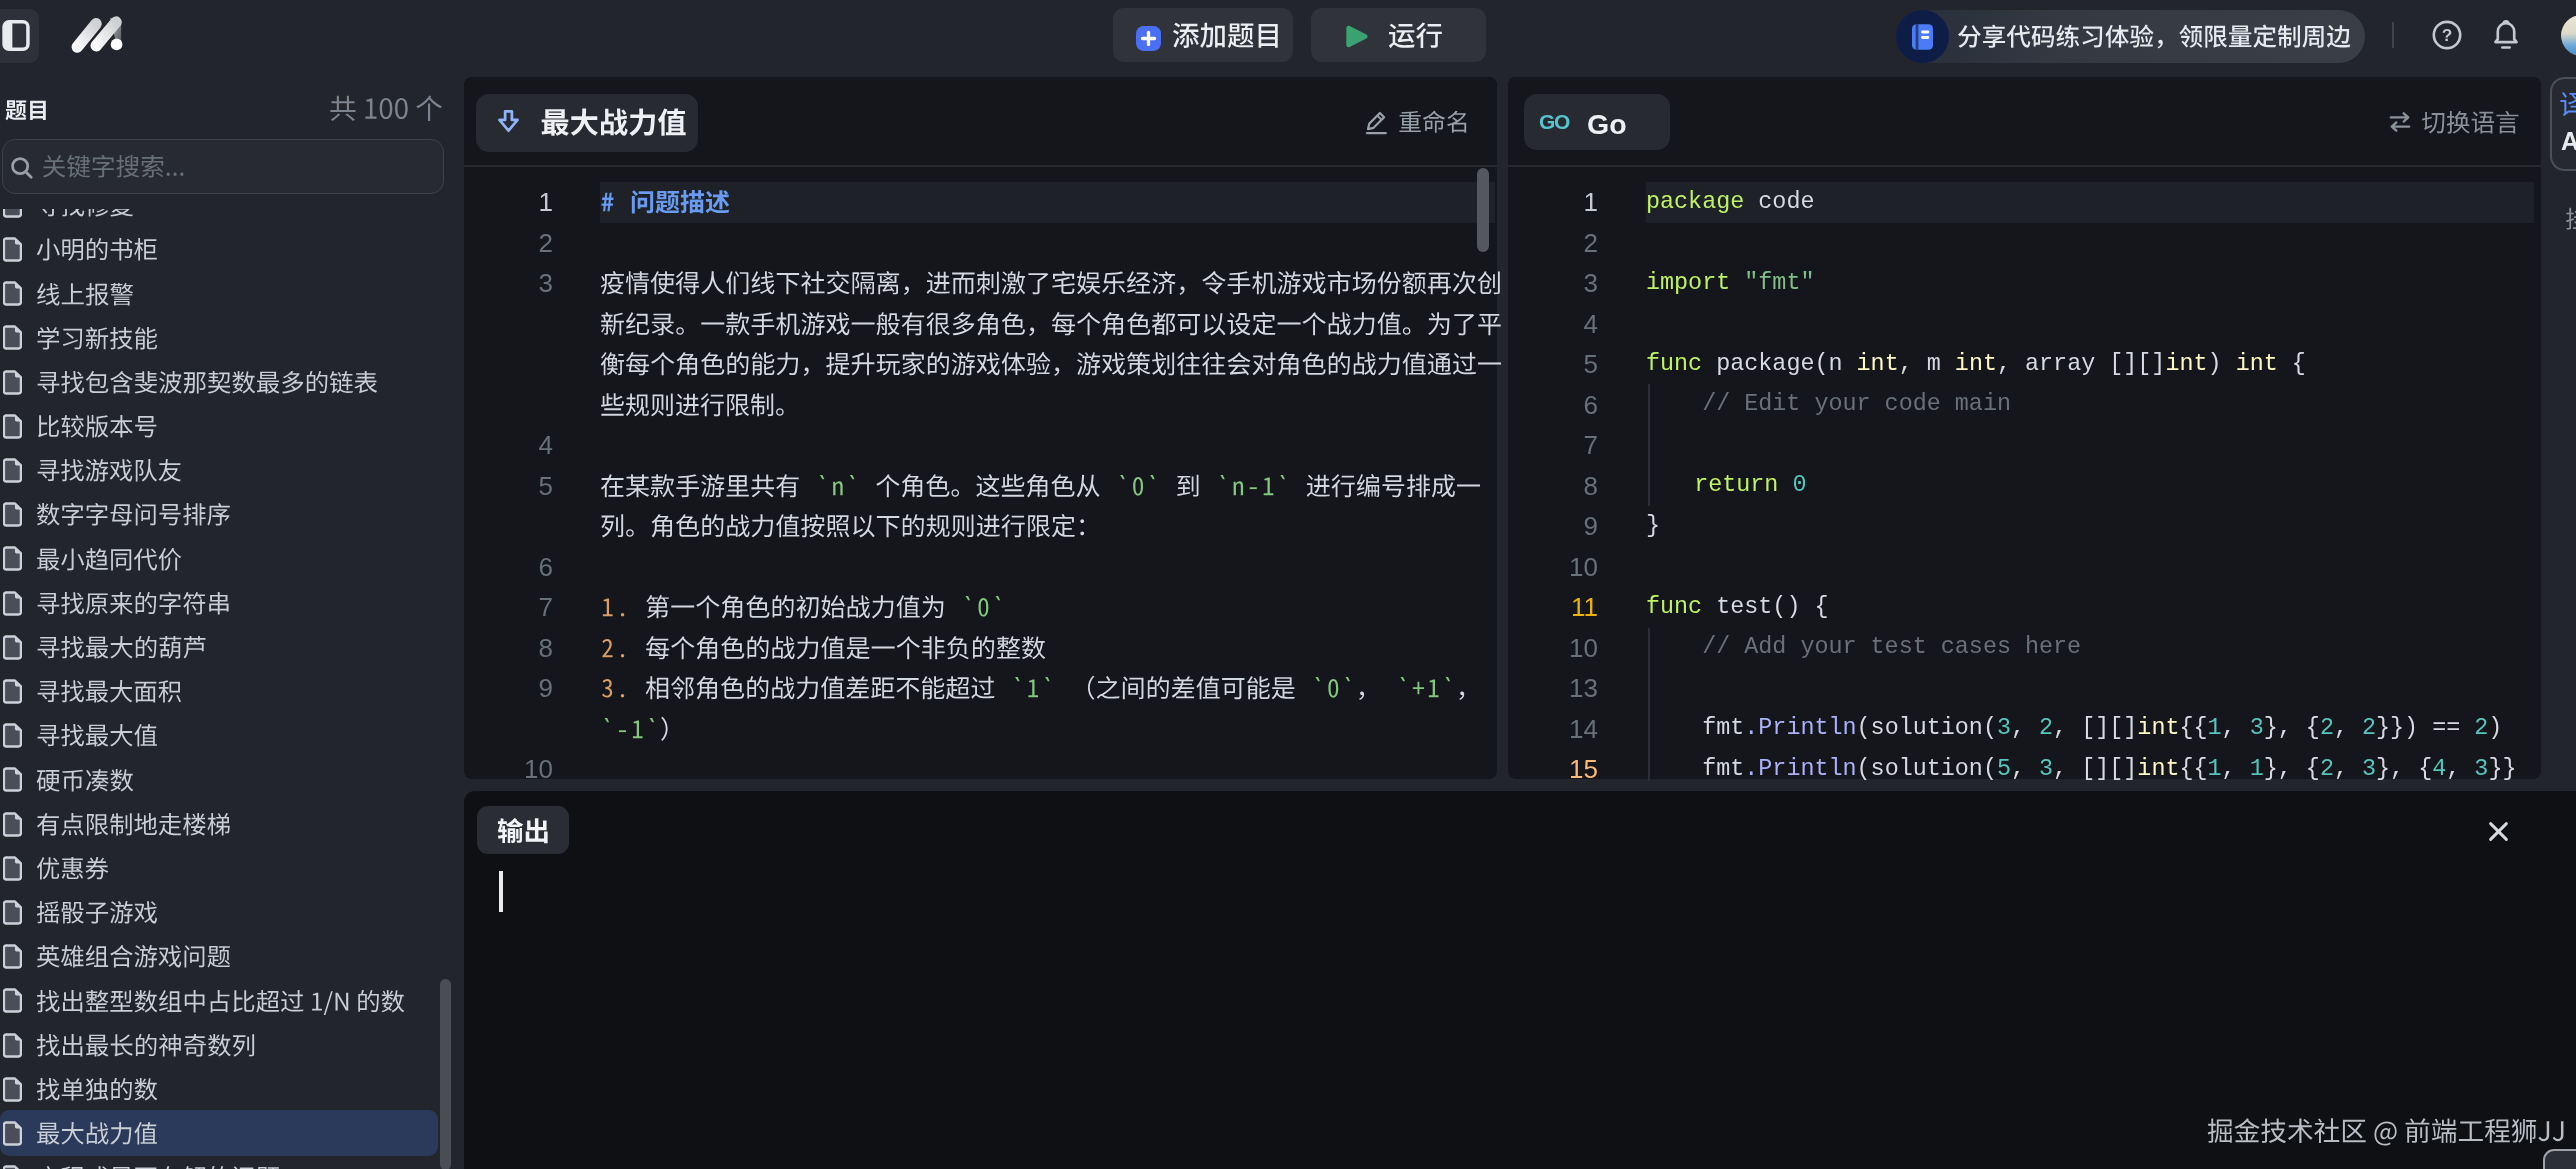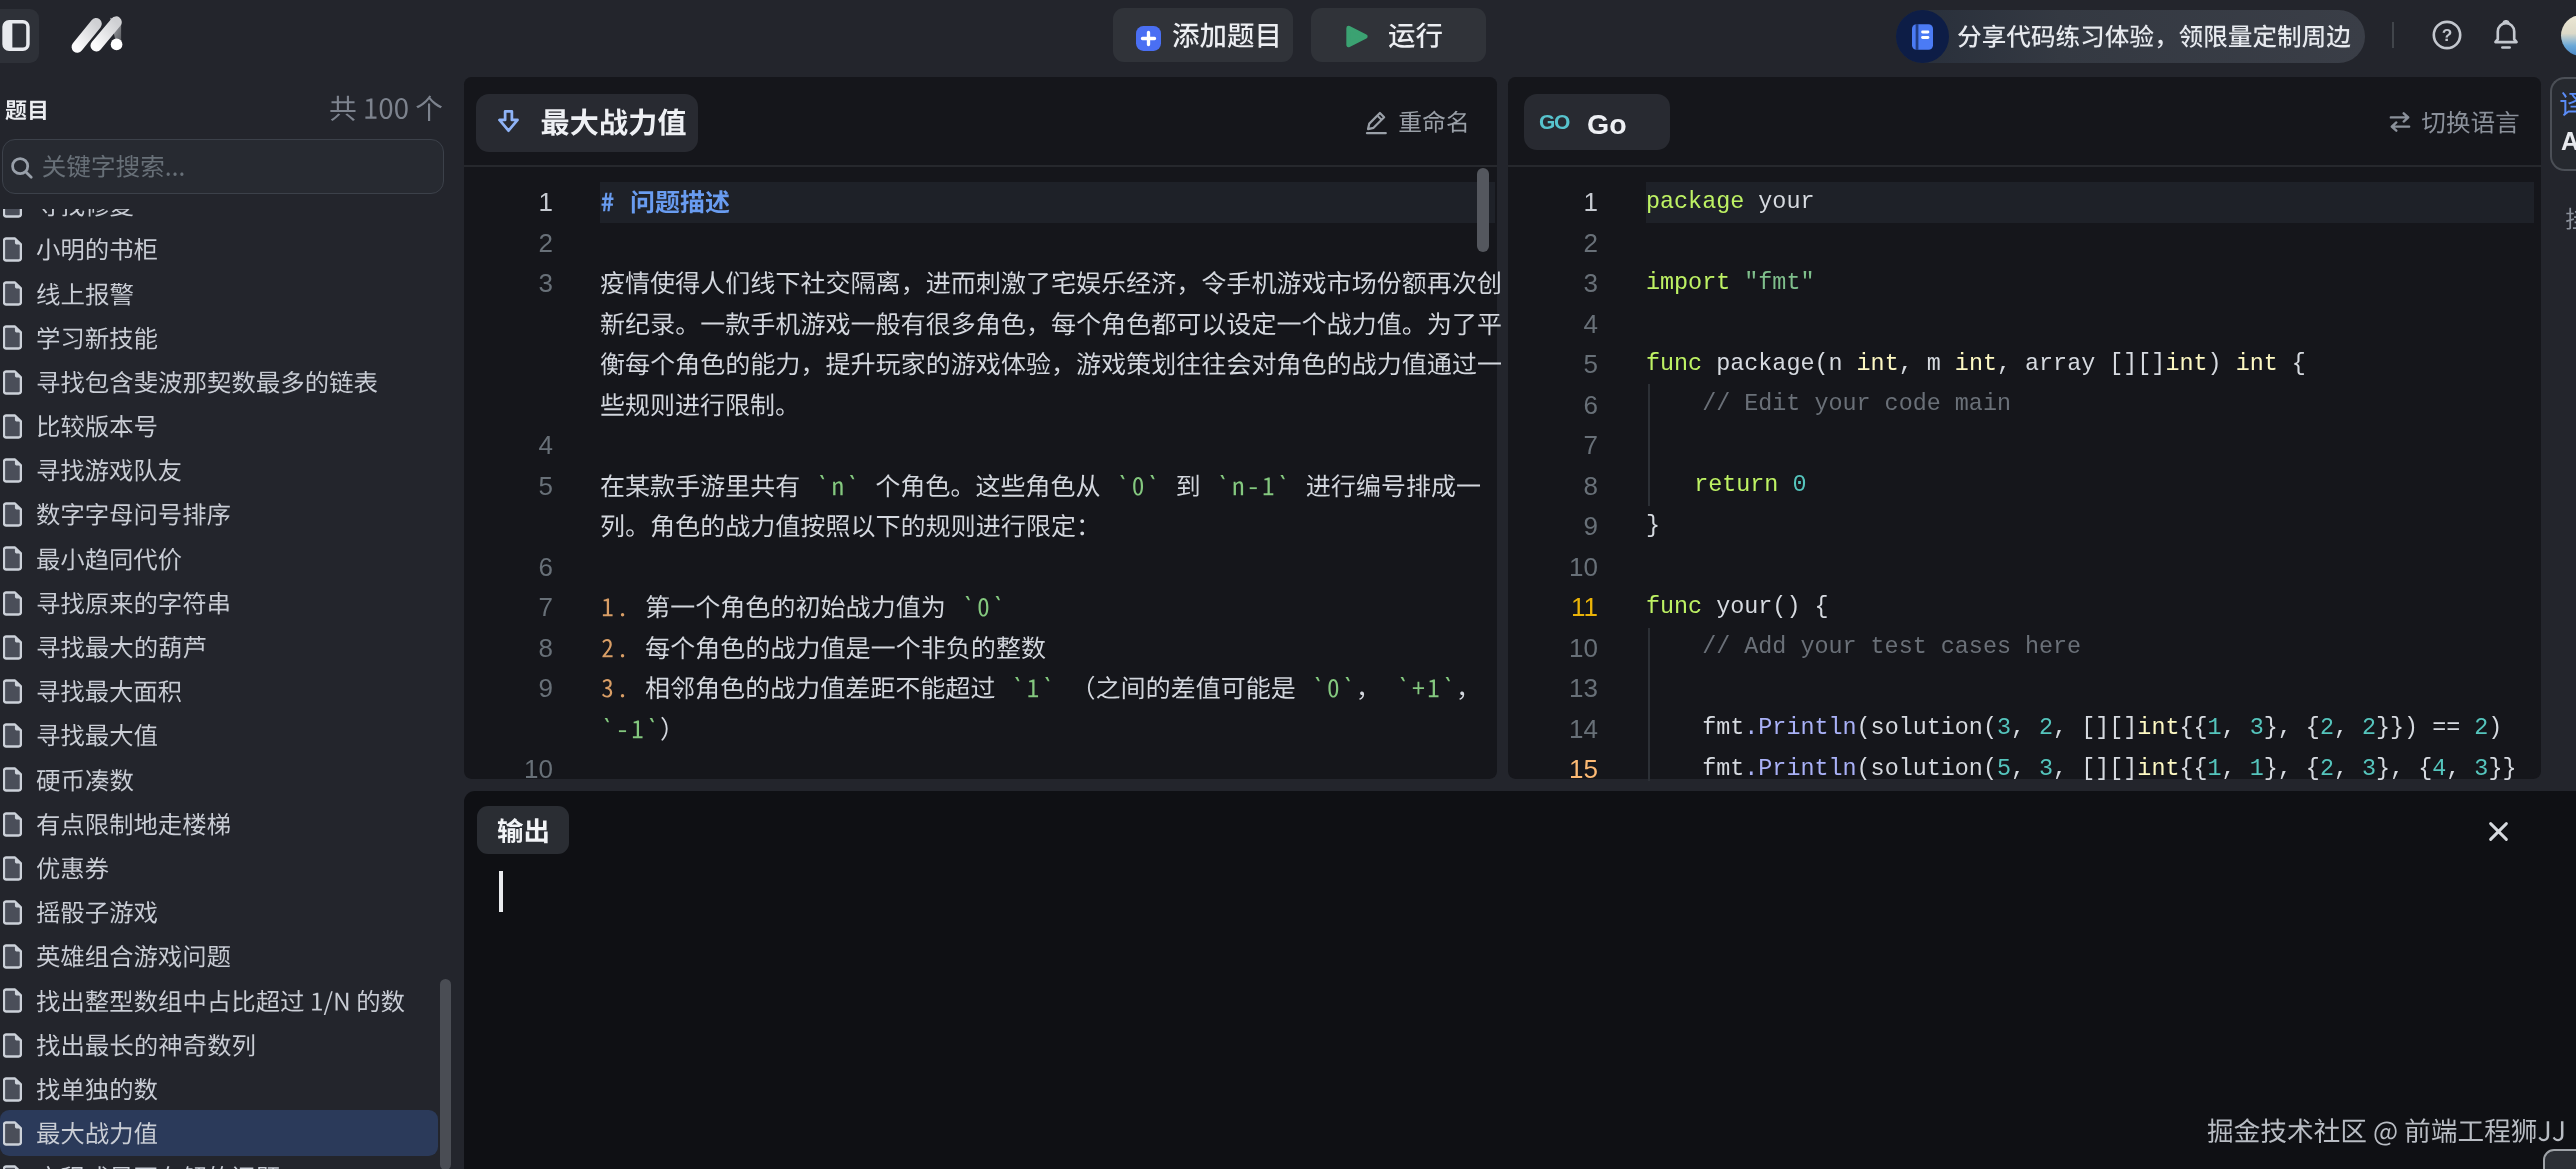--- a/index.html
+++ b/index.html
@@ -1164,27 +1164,27 @@
 <div class="ab lnum" style="left:1524px;top:513px;color:#687078">9</div>
 <div class="ab lnum" style="left:1524px;top:554px;color:#687078">10</div>
 <div class="ab lnum" style="left:1524px;top:594px;color:#eab308">11</div>
 <div class="ab lnum" style="left:1524px;top:635px;color:#687078">10</div>
 <div class="ab lnum" style="left:1524px;top:675px;color:#687078">13</div>
 <div class="ab lnum" style="left:1524px;top:716px;color:#687078">14</div>
 <div class="ab lnum" style="left:1524px;top:756px;color:#fdba74">15</div>
 <div class="ab" style="left:1648px;top:384px;width:1.5px;height:122px;background:#2c3036"></div>
 <div class="ab" style="left:1648px;top:628px;width:1.5px;height:153px;background:#2c3036"></div>
 <div class="ab" style="left:1508px;top:167px;width:1033px;height:613px;overflow:hidden">
-    <div class="ab mono code" style="left:138px;top:24px"><span class="kw">package</span><span class="tx"> your</span></div>
+    <div class="ab mono code" style="left:138px;top:24px"><span class="kw">package</span><span class="tx"> code</span></div>
     <div class="ab mono code" style="left:138px;top:105px"><span class="kw">import</span><span class="tx"> </span><span class="st">"fmt"</span></div>
     <div class="ab mono code" style="left:138px;top:186px"><span class="kw">func</span><span class="tx"> package(n </span><span class="ty">int</span><span class="tx">, m </span><span class="ty">int</span><span class="tx">, array [][]</span><span class="ty">int</span><span class="tx">) </span><span class="ty">int</span><span class="tx"> {</span></div>
     <div class="ab mono code" style="left:138px;top:226px"><span class="cm">    // Edit your code main</span></div>
     <div class="ab mono code" style="left:130px;top:307px"><span class="tx">    </span><span class="kw">return</span><span class="tx"> </span><span class="nm">0</span></div>
     <div class="ab mono code" style="left:138px;top:348px"><span class="tx">}</span></div>
-    <div class="ab mono code" style="left:138px;top:429px"><span class="kw">func</span><span class="tx"> your() {</span></div>
+    <div class="ab mono code" style="left:138px;top:429px"><span class="kw">func</span><span class="tx"> test() {</span></div>
     <div class="ab mono code" style="left:138px;top:469px"><span class="cm">    // Add your test cases here</span></div>
     <div class="ab mono code" style="left:138px;top:550px"><span class="tx">    fmt</span><span class="fn">.Println</span><span class="tx">(solution(</span><span class="nm">3</span><span class="tx">, </span><span class="nm">2</span><span class="tx">, [][]</span><span class="ty">int</span><span class="tx">{{</span><span class="nm">1</span><span class="tx">, </span><span class="nm">3</span><span class="tx">}, {</span><span class="nm">2</span><span class="tx">, </span><span class="nm">2</span><span class="tx">}}) == </span><span class="nm">2</span><span class="tx">)</span></div>
     <div class="ab mono code" style="left:138px;top:591px"><span class="tx">    fmt</span><span class="fn">.Println</span><span class="tx">(solution(</span><span class="nm">5</span><span class="tx">, </span><span class="nm">3</span><span class="tx">, [][]</span><span class="ty">int</span><span class="tx">{{</span><span class="nm">1</span><span class="tx">, </span><span class="nm">1</span><span class="tx">}, {</span><span class="nm">2</span><span class="tx">, </span><span class="nm">3</span><span class="tx">}, {</span><span class="nm">4</span><span class="tx">, </span><span class="nm">3</span><span class="tx">}}</span></div>
   </div>
 <div class="ab" style="left:464px;top:791px;width:2123px;height:388px;background:#0f1014;border-radius:11px 0 0 0"></div>
 <div class="ab" style="left:477px;top:806px;width:92px;height:48px;background:#2a2d33;border-radius:11px"></div>
 <svg class="ab " style="left:497px;top:814px" width="53" height="35" viewBox="0 -1000 2000 1300">
     <g fill="#f2f4f7">
       <use href="#g278" x="0"></use>
       <use href="#g279" x="1000"></use>

